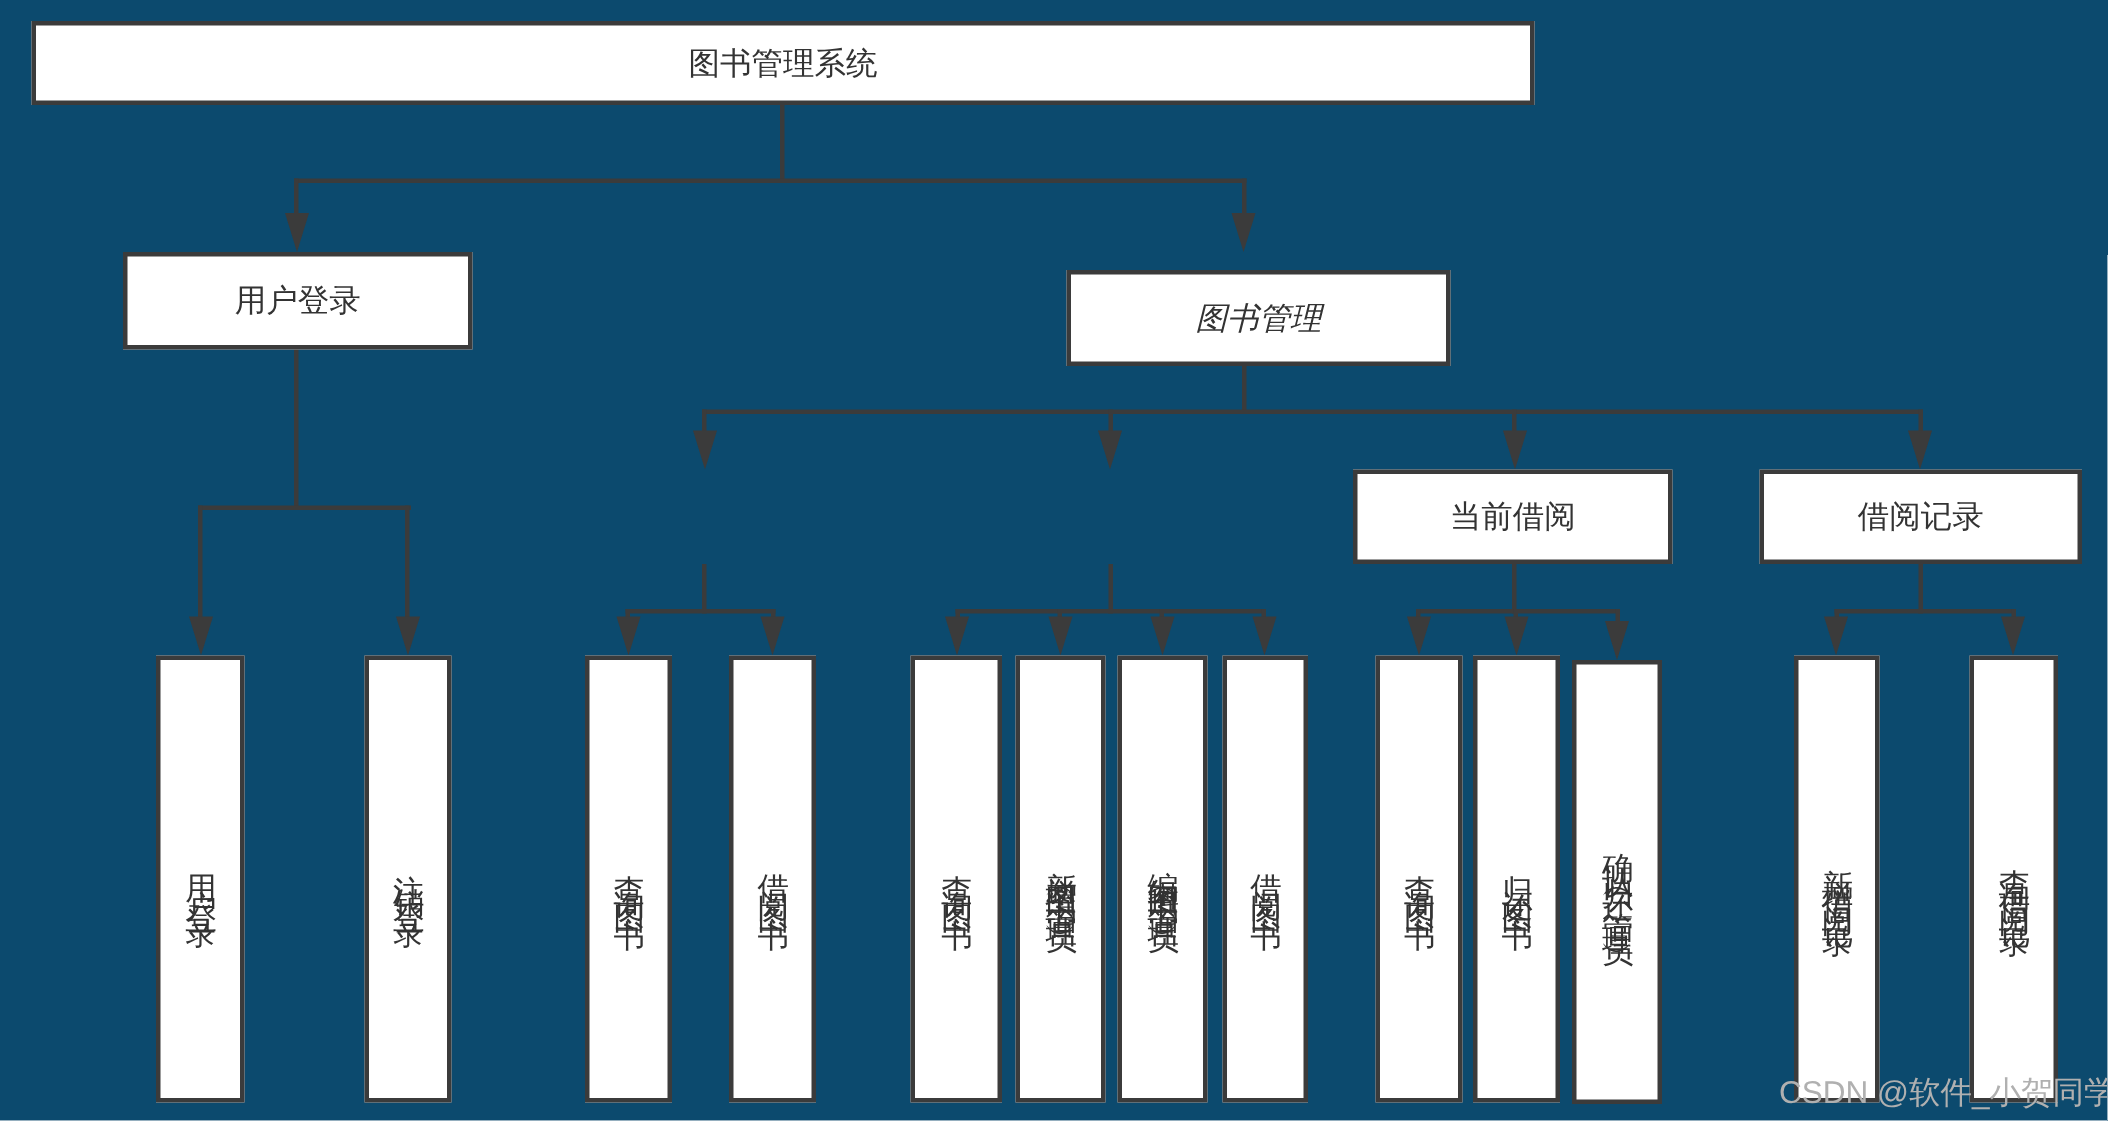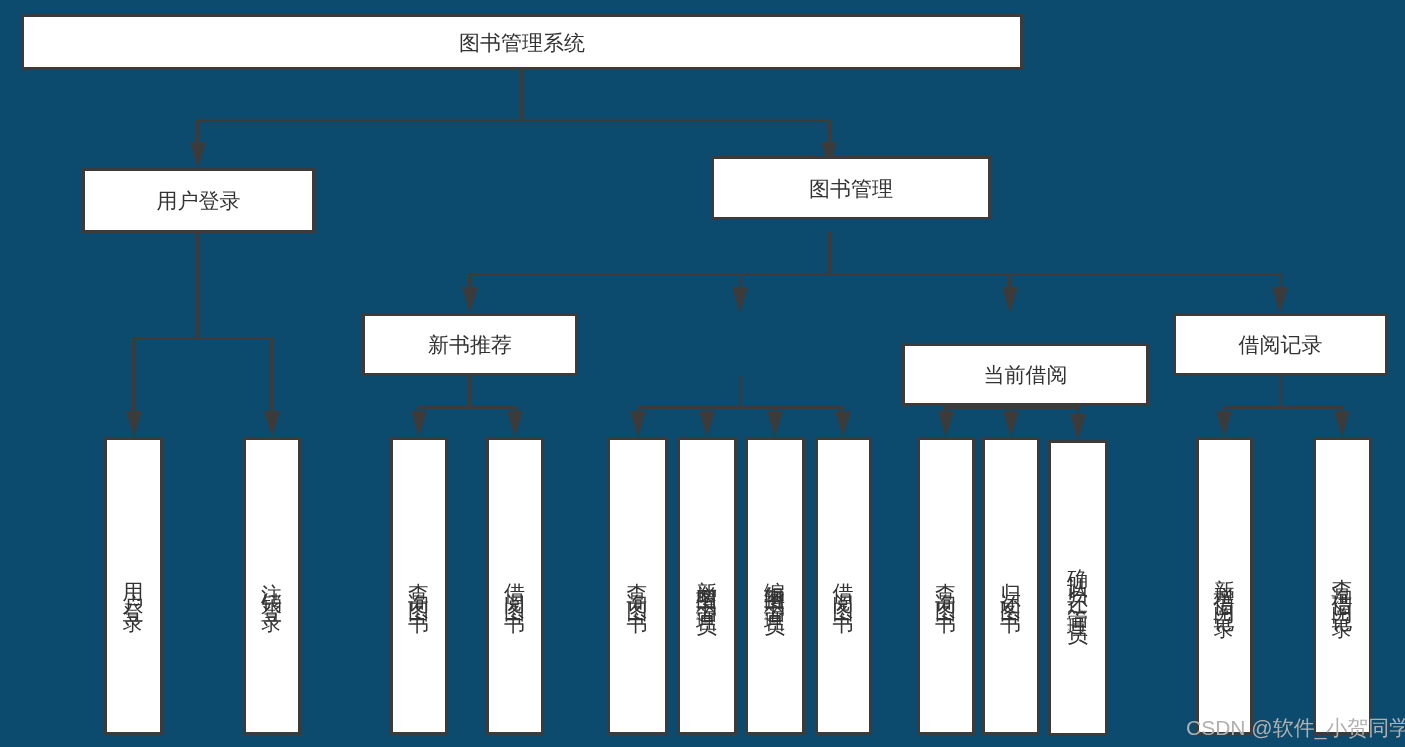--- a/index.html
+++ b/index.html
@@ -89,28 +89,25 @@
   <div class="ar" style="left:1216px;top:411px;"></div>
   <div class="ar" style="left:1334px;top:411px;"></div>
 
   <div class="node" style="left:21px;top:14px;width:1002px;height:56px;">
     <span>图书管理系统</span>
   </div>
 
   <div class="node" style="left:82px;top:168px;width:233px;height:65px;">
     <span>用户登录</span>
   </div>
-  <div class="node" style="left:711px;top:156px;width:280px;height:64px;">
+  <div class="node" style="left:711px;top:180px;width:256px;height:64px;font-style:italic;">
     <span>图书管理</span>
   </div>
 
-  <div class="node" style="left:362px;top:313px;width:216px;height:63px;">
-    <span>新书推荐</span>
-  </div>
-  <div class="node" style="left:902px;top:313px;width:247px;height:63px;margin-top:30px;">
+  <div class="node" style="left:902px;top:313px;width:213px;height:63px;">
     <span>当前借阅</span>
   </div>
   <div class="node" style="left:1173px;top:313px;width:215px;height:63px;">
     <span>借阅记录</span>
   </div>
 
   <div class="node" style="left:104px;top:437px;width:59px;height:298px;">
     <span class="vtext sp10">用户登录</span>
   </div>
   <div class="node" style="left:243px;top:437px;width:58px;height:298px;">

